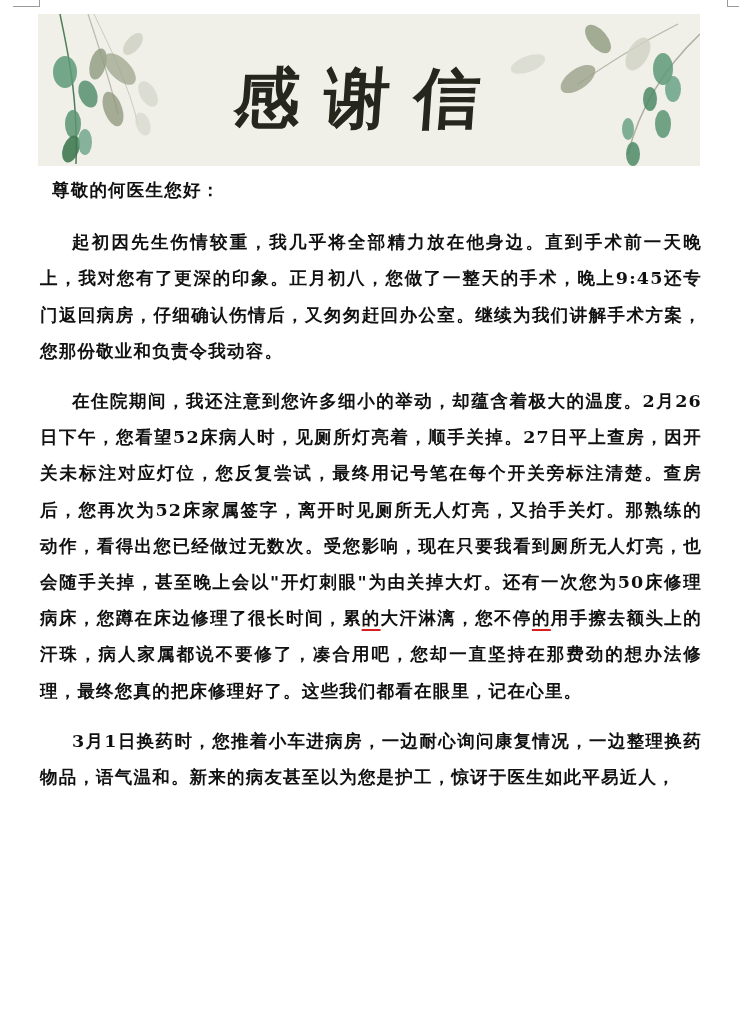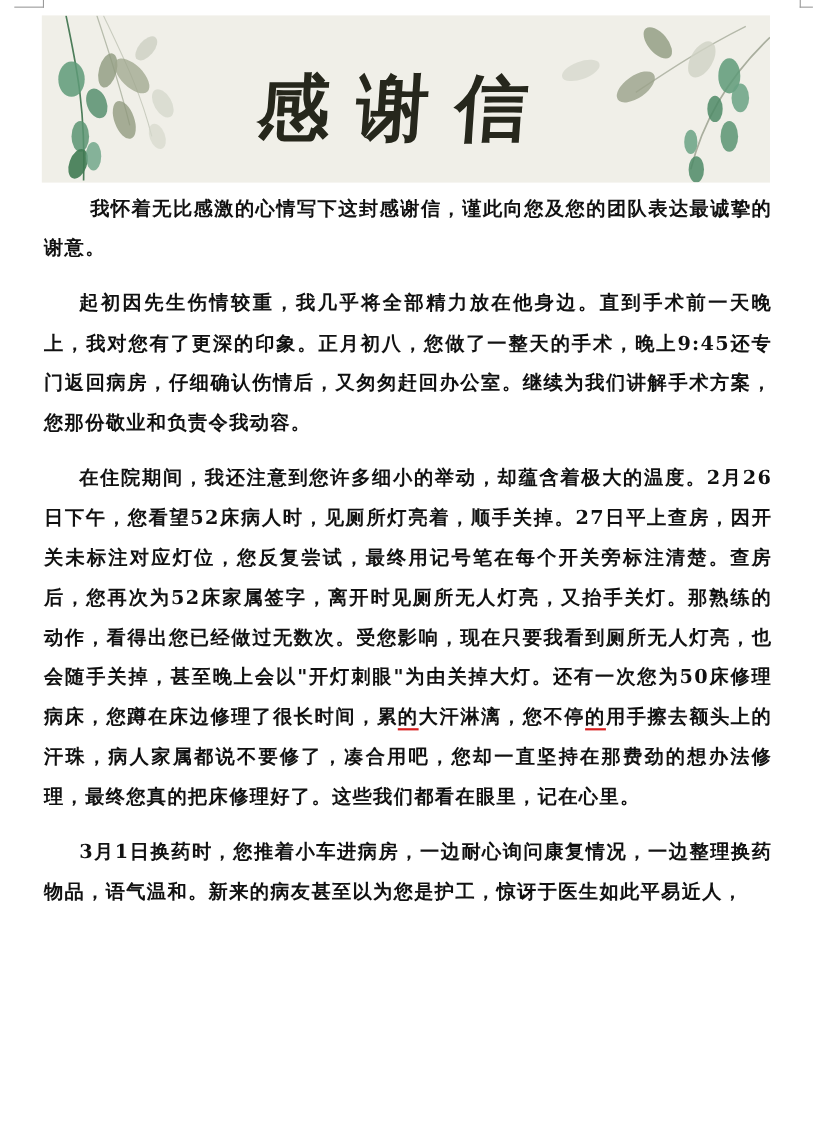--- a/index.html
+++ b/index.html
@@ -54,17 +54,17 @@
     <ellipse cx="635" cy="75" rx="8" ry="13" fill="#6aa284" opacity="0.85"></ellipse>
     <ellipse cx="612" cy="85" rx="7" ry="12" fill="#4d8a66" opacity="0.85"></ellipse>
     <ellipse cx="625" cy="110" rx="8" ry="14" fill="#5a9472" opacity="0.85"></ellipse>
     <ellipse cx="590" cy="115" rx="6" ry="11" fill="#6aa284" opacity="0.85"></ellipse>
     <ellipse cx="595" cy="140" rx="7" ry="12" fill="#4d8a66" opacity="0.85"></ellipse>
   </svg>
   <div class="title">感谢信</div>
 </div>
 
 <div class="doc">
-  <p class="para first">我怀着无比感激的心情写下这封感谢信，谨此向您及您的团队表达最诚挚的谢意。</p>
+  <p class="greeting">尊敬的何医生您好：</p>
   <p class="para">起初因先生伤情较重，我几乎将全部精力放在他身边。直到手术前一天晚上，我对您有了更深的印象。正月初八，您做了一整天的手术，晚上9:45还专门返回病房，仔细确认伤情后，又匆匆赶回办公室。继续为我们讲解手术方案，您那份敬业和负责令我动容。</p>
   <p class="para"><span>在住院期间，我还注意到您许多细小的举动，却蕴含着极大的温度。2月26日下午，您看望52床病人时，见厕所灯亮着，顺手关掉。27日平上查房，因开关未标注对应灯位，您反复尝试，最终用记号笔在每个开关旁标注清楚。查房后，您再次为52床家属签字，离开时见厕所无人灯亮，又抬手关灯。那熟练的动作，看得出您已经做过无数次。受您影响，现在只要我看到厕所无人灯亮，也会随手关掉，甚至晚上会以"开灯刺眼"为由关掉大灯。还有一次您为50床修理病床，您蹲在床边修理了很长时间，累</span><span class="u">的</span><span>大汗淋漓，您不停</span><span class="u">的</span><span>用手擦去额头上的汗珠，病人家属都说不要修了，凑合用吧，您却一直坚持在那费劲的想办法修理，最终您真的把床修理好了。这些我们都看在眼里，记在心里。</span></p>
   <p class="para">3月1日换药时，您推着小车进病房，一边耐心询问康复情况，一边整理换药物品，语气温和。新来的病友甚至以为您是护工，惊讶于医生如此平易近人，</p>
 </div>
 
 </body></html>

